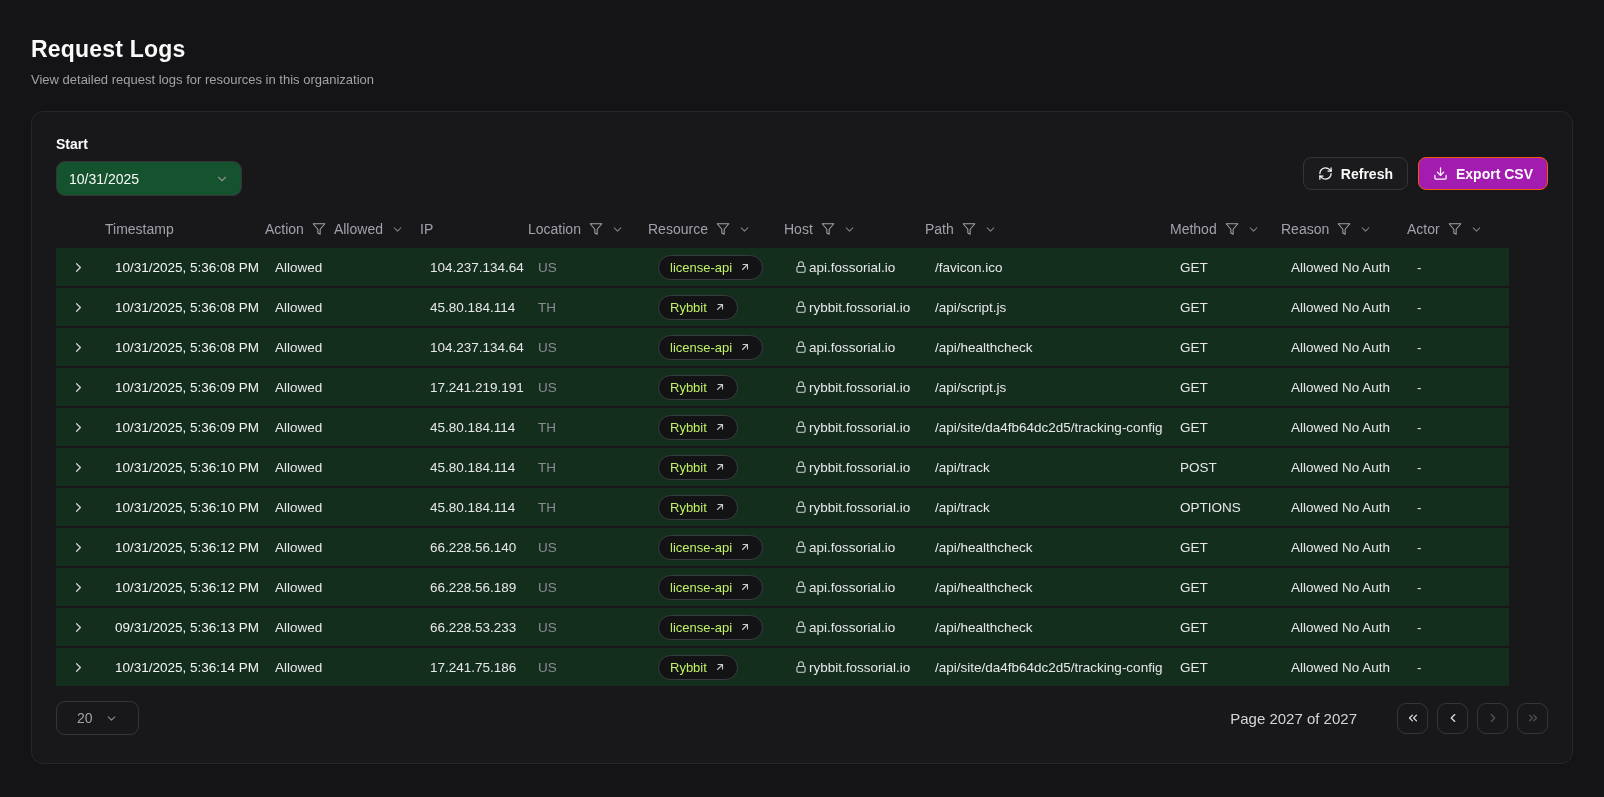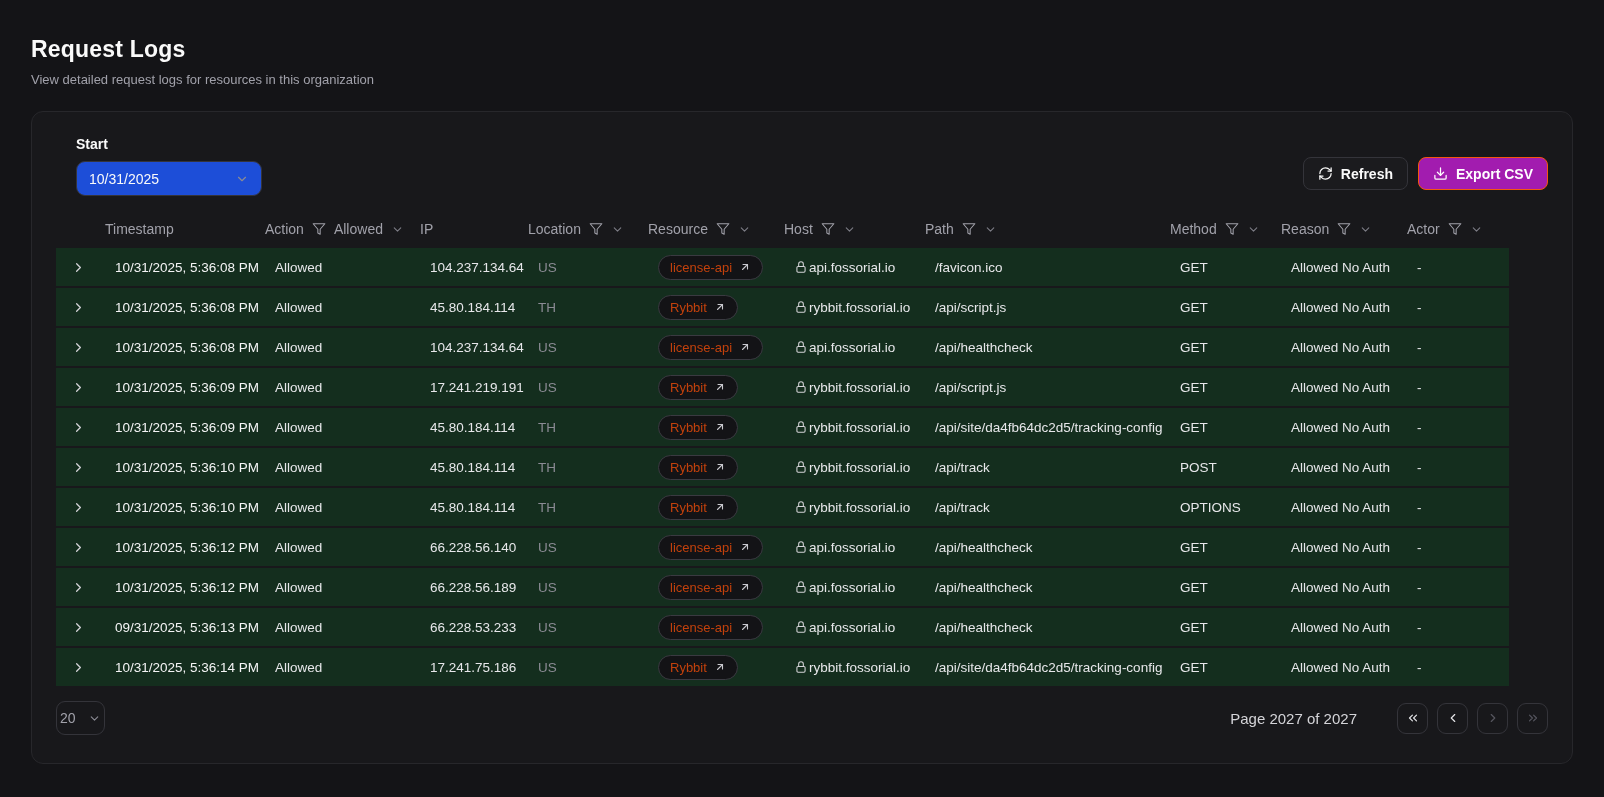--- a/index.html
+++ b/index.html
@@ -19,26 +19,26 @@
     background:#18181b;
     border:1px solid #27272b;
     border-radius:12px;
     padding:24px 24px 20px 24px;
     height:653px;
   }
 
   
   .card-top { display:flex; justify-content:space-between; align-items:flex-end; }
   .date-filters { display:flex; gap:12px; }
-  .field { display:flex; flex-direction:column; gap:9px;margin-left:20px; }
+  .field { display:flex; flex-direction:column; gap:9px; }
   .field-label { font-size:14px; font-weight:600; color:#fafafa; }
   .select {
     display:flex; align-items:center; justify-content:space-between;
     width:186px; height:35px;
-    background:#1d4ed8; border:1px solid #34343a; border-radius:9px;
+    background:#14532d; border:1px solid #34343a; border-radius:9px;
     padding:0 12px; font-size:14px; color:#fafafa; cursor:pointer;
   }
   .select svg { width:14px; height:14px; stroke:#8b8b94; }
   .toolbar { display:flex; gap:10px; margin-bottom:6px; }
   .btn {
     display:flex; align-items:center; gap:8px;
     height:33px; padding:0 14px;
     border-radius:8px; font-size:14px; font-weight:700;
     cursor:pointer; border:1px solid transparent;
   }
@@ -74,31 +74,31 @@
   }
   .td { padding-left:14px; white-space:nowrap; overflow:hidden; }
   .td-expander { display:flex; justify-content:center; padding-left:0; cursor:pointer; }
   .td-expander svg { width:15px; height:15px; stroke:#d4d4d8; }
   .td-timestamp { color:#f4f4f5; }
   .td-location { color:#8b8b94; }
   .badge {
     display:inline-flex; align-items:center; gap:7px;
     height:25px; padding:0 11px;
     background:#131316; border:1px solid #3a3a41; border-radius:999px;
-    font-size:13px; color:#c2410c; cursor:pointer;
+    font-size:13px; color:#bef264; cursor:pointer;
   }
   .badge svg { width:12px; height:12px; stroke:#c9c9cf; }
   .host-cell { display:flex; align-items:center; gap:1px; }
   .host-cell svg { width:14px; height:14px; stroke:#d4d4d8; flex:0 0 auto; }
 
   
   .card-footer { display:flex; justify-content:space-between; align-items:center; margin-top:15px; }
   .pagesize {
     display:flex; align-items:center; gap:12px;
-    height:34px; padding:0 3px;
+    height:34px; padding:0 20px;
     background:#18181b; border:1px solid #34343a; border-radius:9px;
     font-size:14px; color:#a1a1aa; cursor:pointer;
   }
   .pagesize svg { width:13px; height:13px; stroke:#8b8b94; }
   .pager { display:flex; align-items:center; gap:40px; }
   .page-info { font-size:15px; color:#d4d4d8; }
   .pager-buttons { display:flex; gap:9px; }
   .pg-btn {
     width:31px; height:31px;
     display:flex; align-items:center; justify-content:center;

